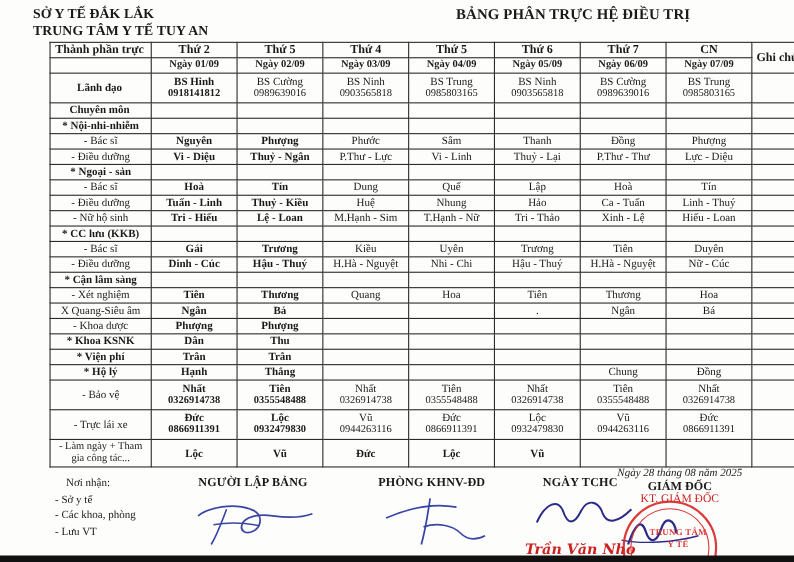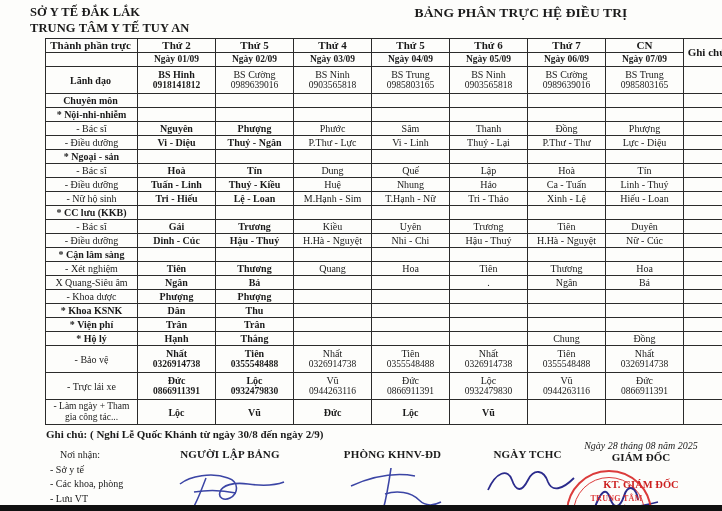--- a/index.html
+++ b/index.html
@@ -130,29 +130,29 @@
   .sig-name.script {
     font-family: "DejaVu Serif", serif;
     font-style: italic;
     font-size: 13px;
     font-weight: bold;
   }
   .sig-name.red { color: #cc1f1f; }
   #sig-prepare { left: 150px; top: 6px; width: 160px; }
   #sig-khnv { left: 305px; top: 6px; width: 175px; }
   #sig-tche { left: 460px; top: 6px; width: 135px; }
-  #sig-director { left: 560px; top: -2px; width: 162px; }
+  #sig-director { left: 537px; top: -2px; width: 162px; }
 
   .date-line {
     font-style: italic;
     font-size: 10px;
     white-space: nowrap;
   }
   .dir-title { font-weight: bold; font-size: 11px; }
-  .dir-sub { color: #cc1f1f; font-weight: bold; font-size: 10.5px; white-space: nowrap; margin-top: 16px;}
+  .dir-sub { color: #cc1f1f; font-weight: normal; font-size: 10.5px; white-space: nowrap;}
 
   
   .scribble { position: absolute; pointer-events: none; }
 
   
   .stamp {
     position: absolute;
     left: 566px;
     top: 28px;
     width: 82px;
@@ -539,21 +539,20 @@
             <td class="b" style="height: 24px;">Lộc</td>
             <td class="b" style="height: 24px;">Vũ</td>
             <td style="height: 24px;"></td>
             <td style="height: 24px;"></td>
             <td>&nbsp;</td>
           </tr>
         </tbody>
     </table>
   </div>
 
-  <div class="note">Ghi chú: ( Nghỉ Lễ Quốc Khánh từ ngày 30/8 đến ngày 2/9)</div>
 
   <div class="footer">
 
     <div class="recip">
       <div class="r-title">Nơi nhận:</div>
       <div>- Sở y tế</div>
       <div>- Các khoa, phòng</div>
       <div>- Lưu VT</div>
     </div>
 

